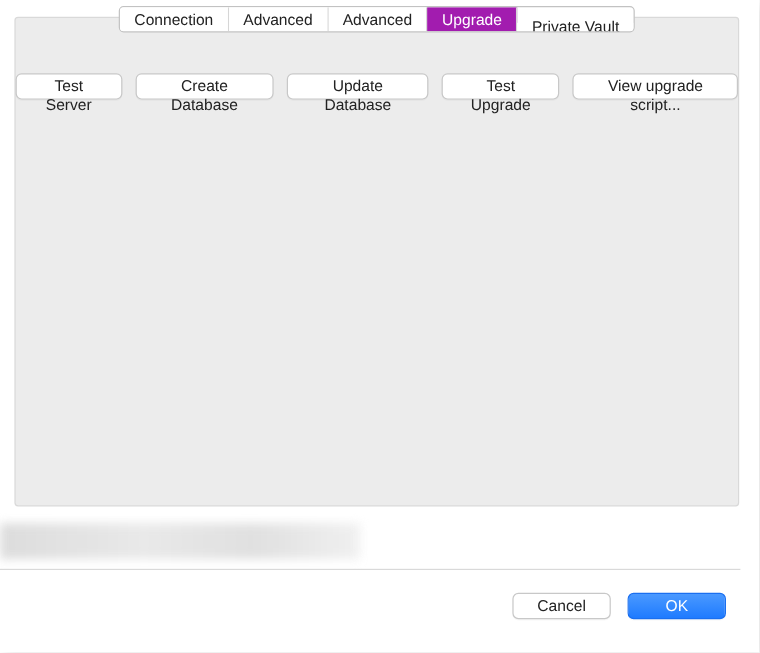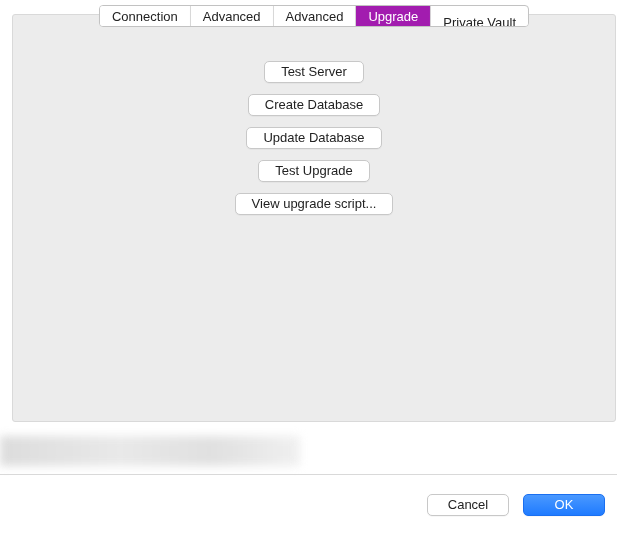--- a/index.html
+++ b/index.html
@@ -49,21 +49,21 @@
   }
   .tab:last-child { border-right: none; margin-top: 13px; }
   .tab.active {
     background: #a21caf;
     color: #ffffff;
   }
   .button-stack {
     position: absolute;
     top: 46px; left: 0; right: 0;
     display: flex;
-    flex-direction: column;
+    flex-direction: row;
     align-items: center;
     gap: 11px;
   }
   .mac-button {
     font-size: 13px;
     color: #222;
     background: #ffffff;
     border: 1px solid #c8c8c8;
     border-radius: 5px;
     padding: 2px 16px;

